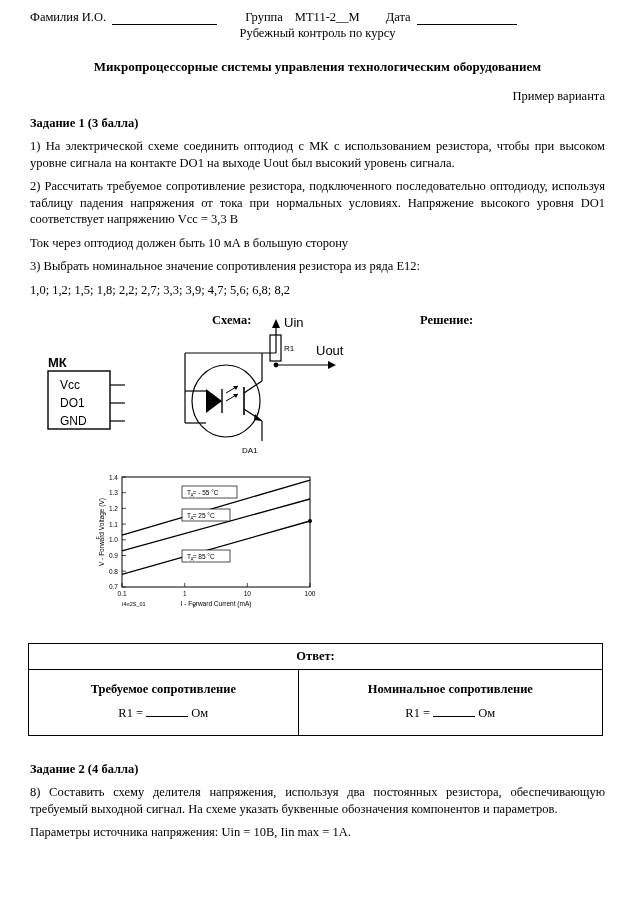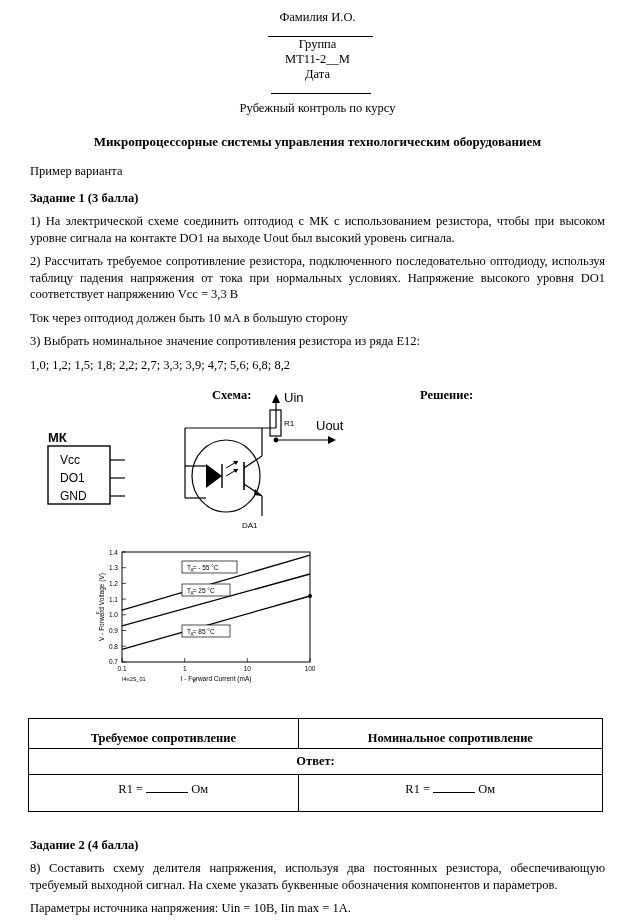--- a/index.html
+++ b/index.html
@@ -16,45 +16,44 @@
     position: relative;
     overflow: hidden;
   }
   .page {
     padding: 10px 26px 0 30px;
     box-sizing: border-box;
     width: 631px;
   }
   .hdr-line {
     display: flex;
-    align-items: center;
+    align-items: flex-end;
     font-size: 12.5px;
     white-space: nowrap;
-    margin-bottom: 7px;
-    flex-direction: column;
+    margin-bottom: 1px;
   }
   .hdr-line .fld {
     display: inline-block;
     border-bottom: 1px solid #000;
     height: 11px;
   }
   .sp { display: inline-block; }
   .line-course {
     text-align: center;
     font-size: 12.5px;
     margin-bottom: 18px;
   }
   .title-main {
     text-align: center;
     font-weight: bold;
     font-size: 13px;
     margin-bottom: 14px;
   }
   .subtitle {
-    text-align: left;
+    text-align: right;
     font-size: 12.5px;
     margin-bottom: 12px;
   }
   .task-head {
     font-weight: bold;
     font-size: 12.5px;
     margin: 10px 0 7px 0;
   }
   p.just {
     text-align: justify;
@@ -265,25 +264,25 @@
 
       <rect x="152" y="83" width="48" height="12" fill="#fff" stroke="#000" stroke-width="0.7"></rect>
       <text x="157" y="92" font-family="Liberation Sans, sans-serif" font-size="6.5">T  = 85 °C</text>
       <text x="160.5" y="93.8" font-family="Liberation Sans, sans-serif" font-size="4.5">A</text>
     </svg>
   </div>
 
   <table class="ans-table">
     <tbody>
         <tr>
+      <td class="ans-head" colspan="2">Ответ:</td>
+    </tr>
+    <tr>
       <td class="ans-sub" style="border-bottom:none;">Требуемое сопротивление</td>
       <td class="ans-sub" style="border-bottom:none;">Номинальное сопротивление</td>
-    </tr>
-    <tr>
-      <td class="ans-head" colspan="2">Ответ:</td>
     </tr>
     <tr>
       <td class="ans-val" style="border-top:none;">
         <span>R1 =</span>
         <span class="fill"></span>
         <span>Ом</span>
       </td>
       <td class="ans-val" style="border-top:none;">
         <span>R1 =</span>
         <span class="fill"></span>

